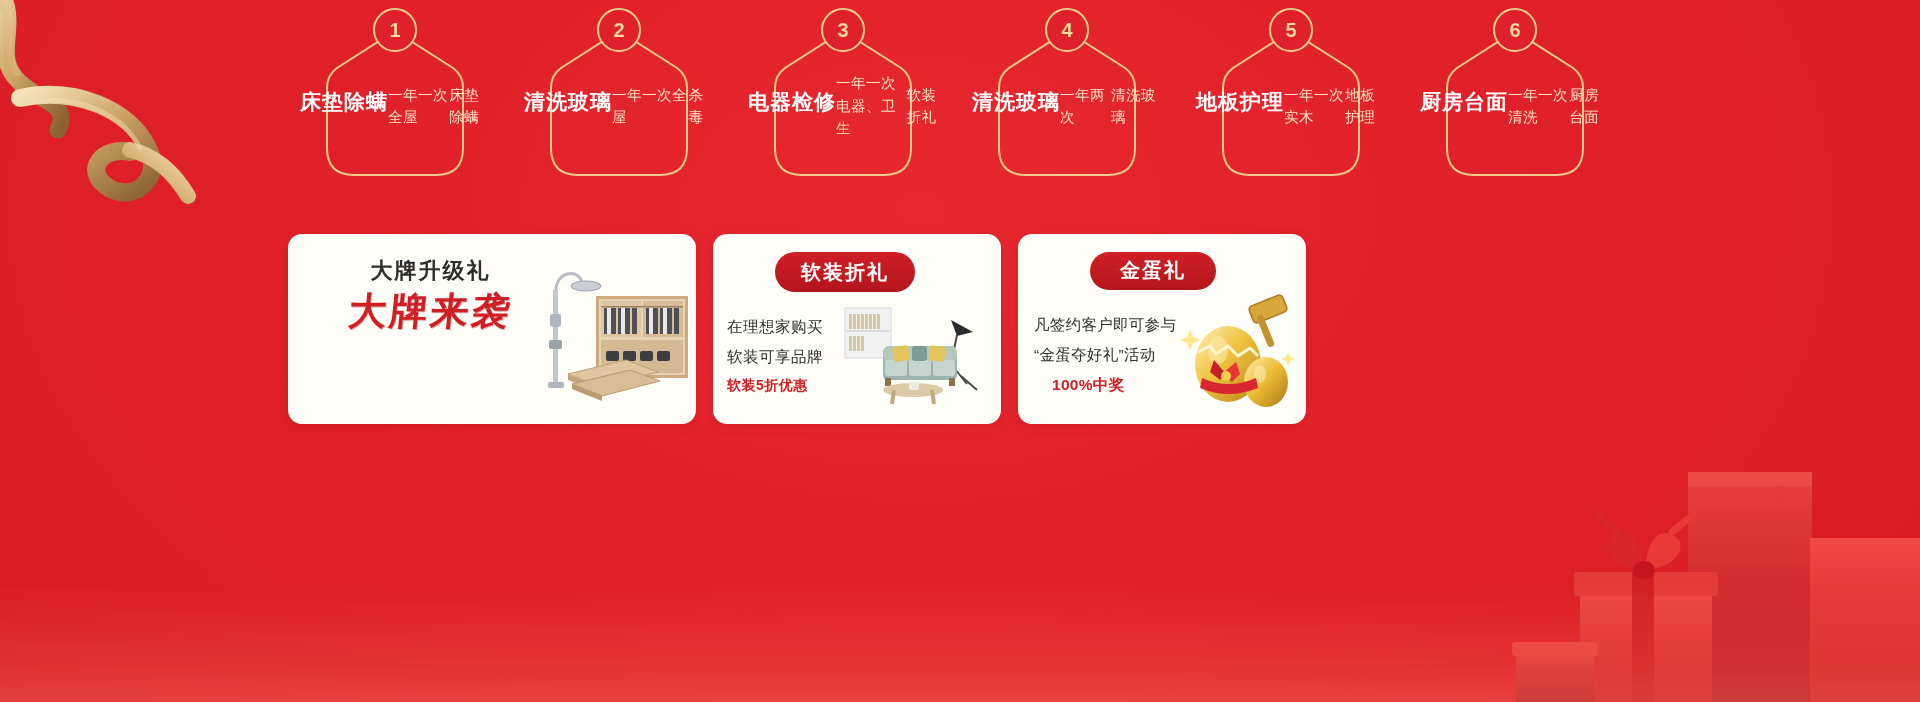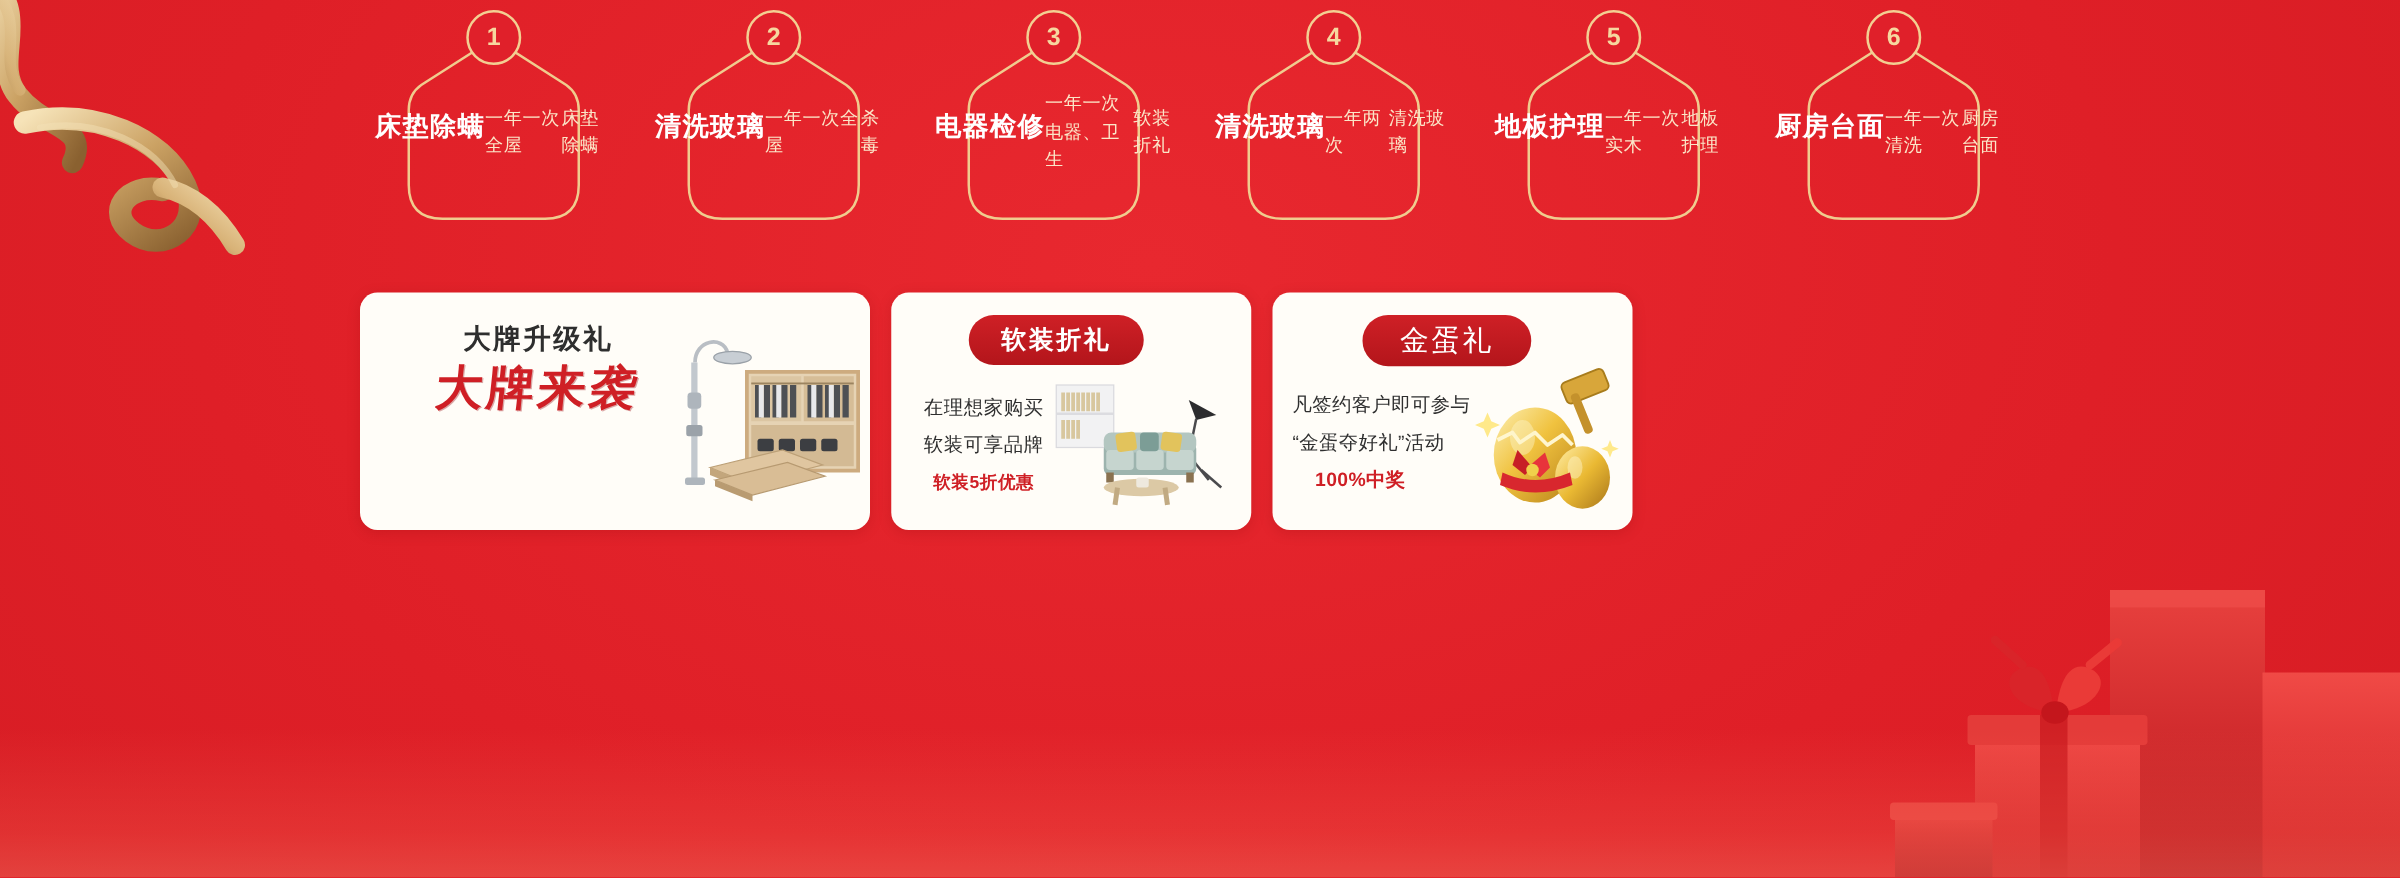--- a/index.html
+++ b/index.html
@@ -130,34 +130,34 @@
   
   .b-pill {
     position: absolute; left: 62px; top: 18px;
     background: linear-gradient(to bottom, #cf2026, #b3151b);
     color: #fff; border-radius: 22px;
     font-size: 20px; font-weight: 700; letter-spacing: 2px;
     padding: 9px 26px 8px;
     line-height: 1.15;
     white-space: nowrap;
   }
-  .b-lines { position: absolute; left: 14px; top: 78px; width: 120px; text-align: center; }
+  .b-lines { position: absolute; left: 14px; top: 78px; width: 120px; }
   .b-line {
     font-size: 15.5px; color: #2f2f2f; line-height: 1.95;
     letter-spacing: .5px; white-space: nowrap;
   }
   .b-line.hl { color: #cf1f25; font-weight: 700; font-size: 14px; }
   .b-img { position: absolute; right: 2px; top: 68px; width: 160px; height: 112px; }
 
   
   .c-pill {
     position: absolute; left: 72px; top: 18px;
     background: linear-gradient(to bottom, #cf2026, #b3151b);
     color: #fff; border-radius: 22px;
-    font-size: 23px; font-weight: 400; letter-spacing: 2px;
+    font-size: 20px; font-weight: 700; letter-spacing: 2px;
     padding: 7px 30px 8px;
     line-height: 1.15;
     white-space: nowrap;
   }
   .c-lines { position: absolute; left: 16px; top: 76px; width: 150px; }
   .c-line {
     font-size: 15.5px; color: #2f2f2f; line-height: 1.95;
     letter-spacing: .3px; white-space: nowrap;
   }
   .c-line.hl { color: #cf1f25; font-weight: 700; margin-left: 18px; }

